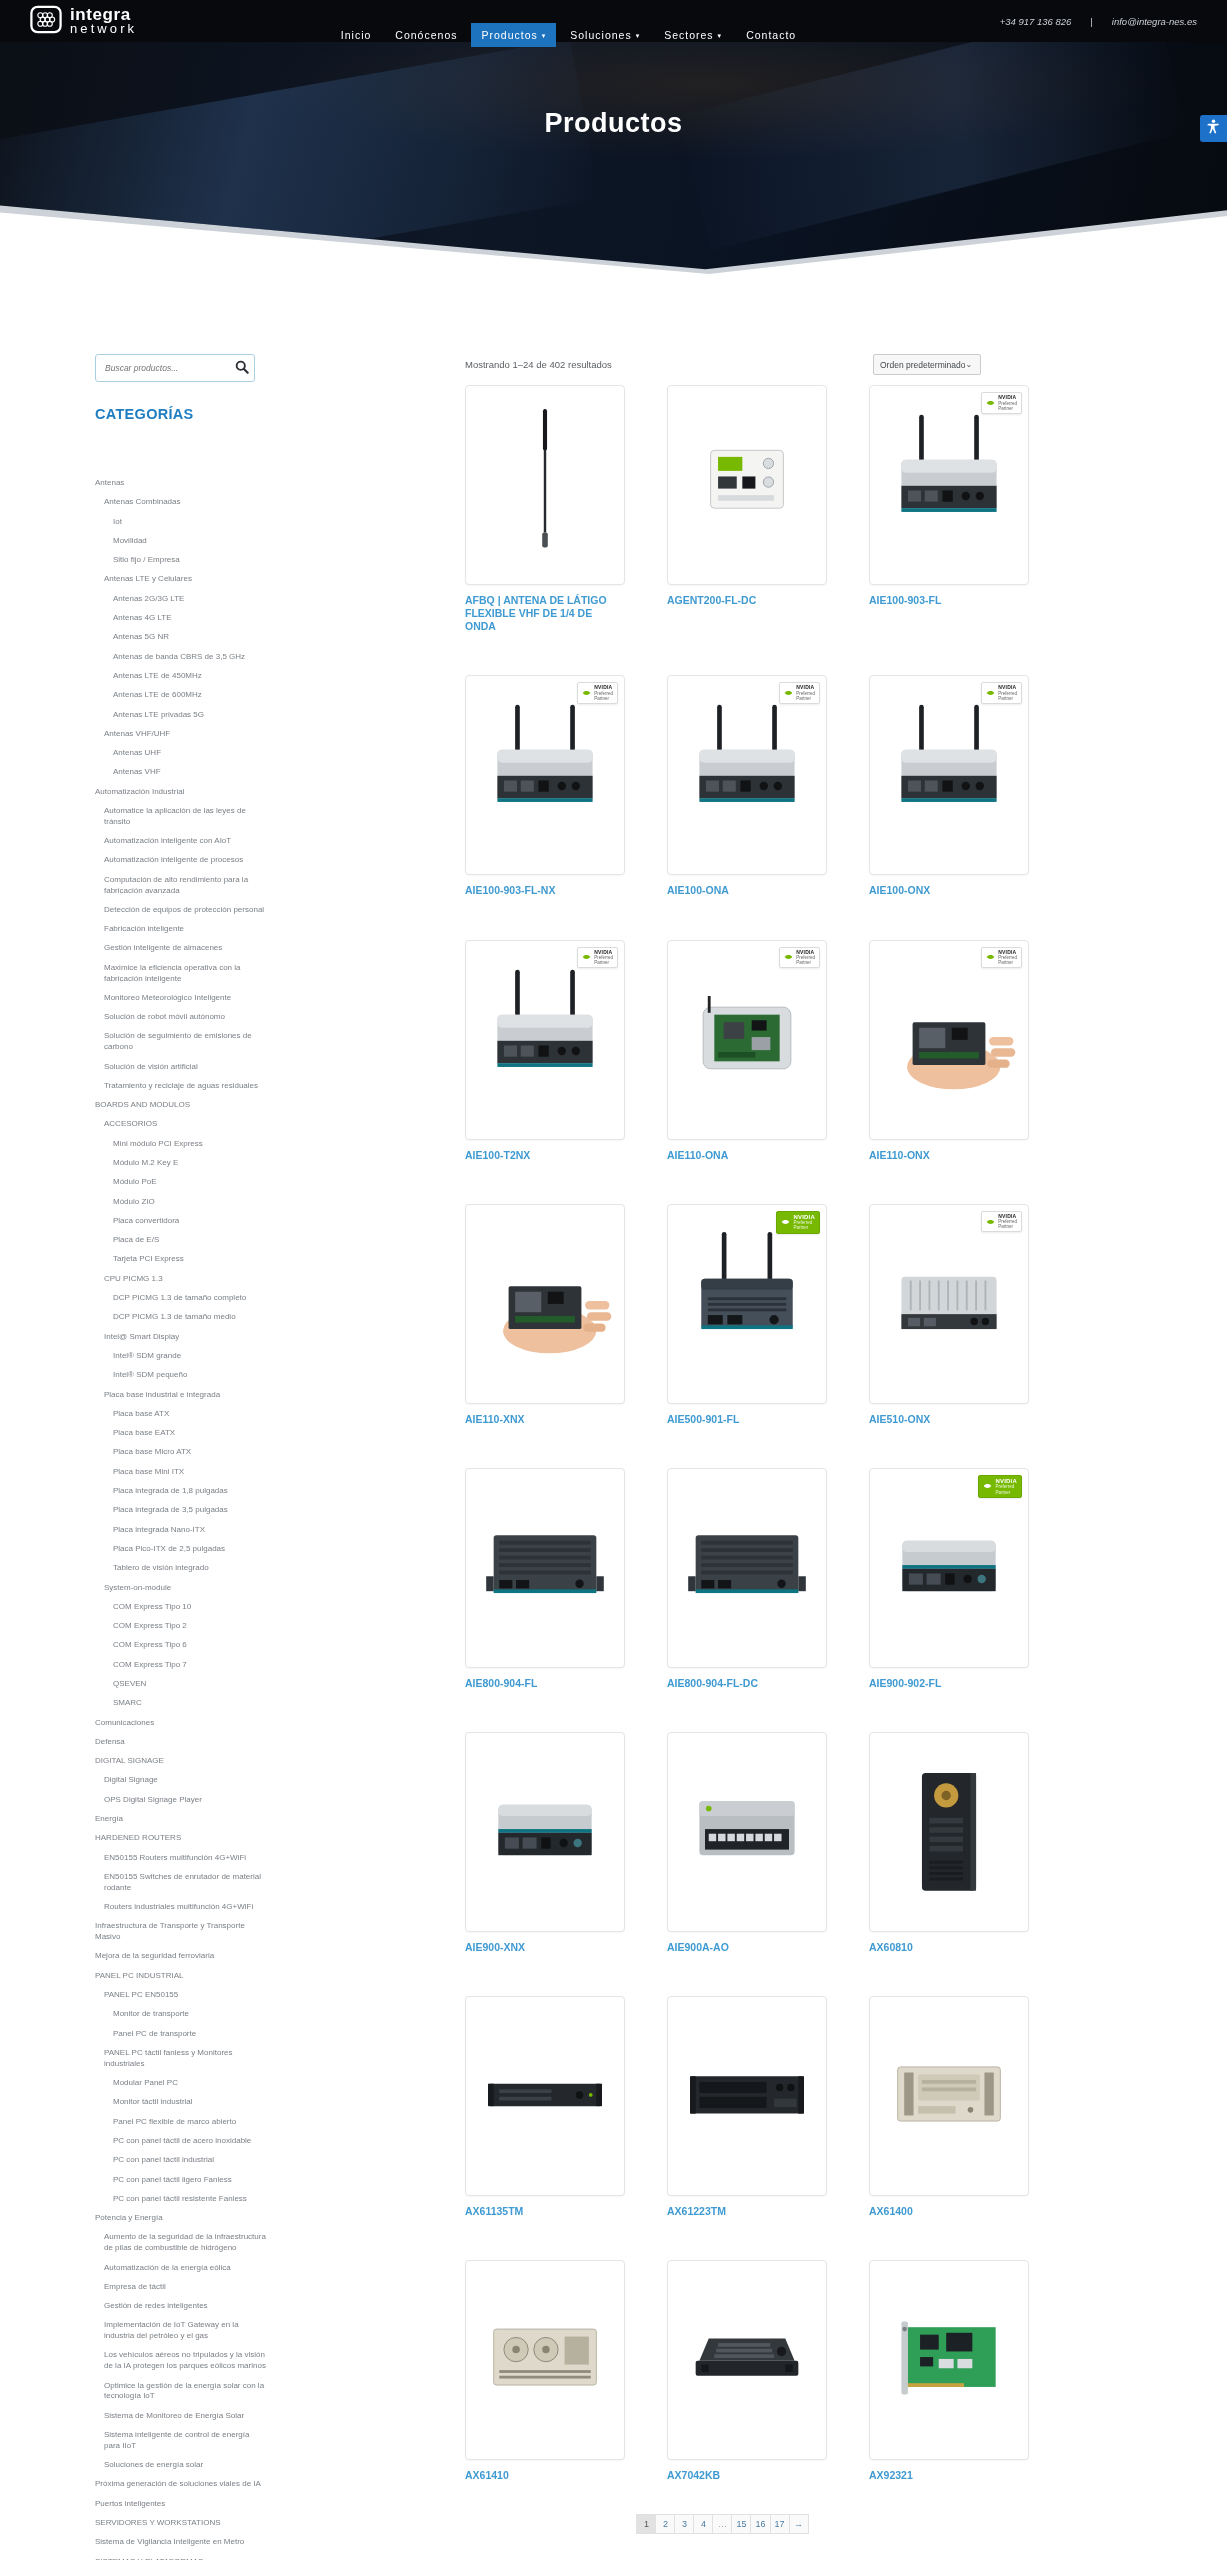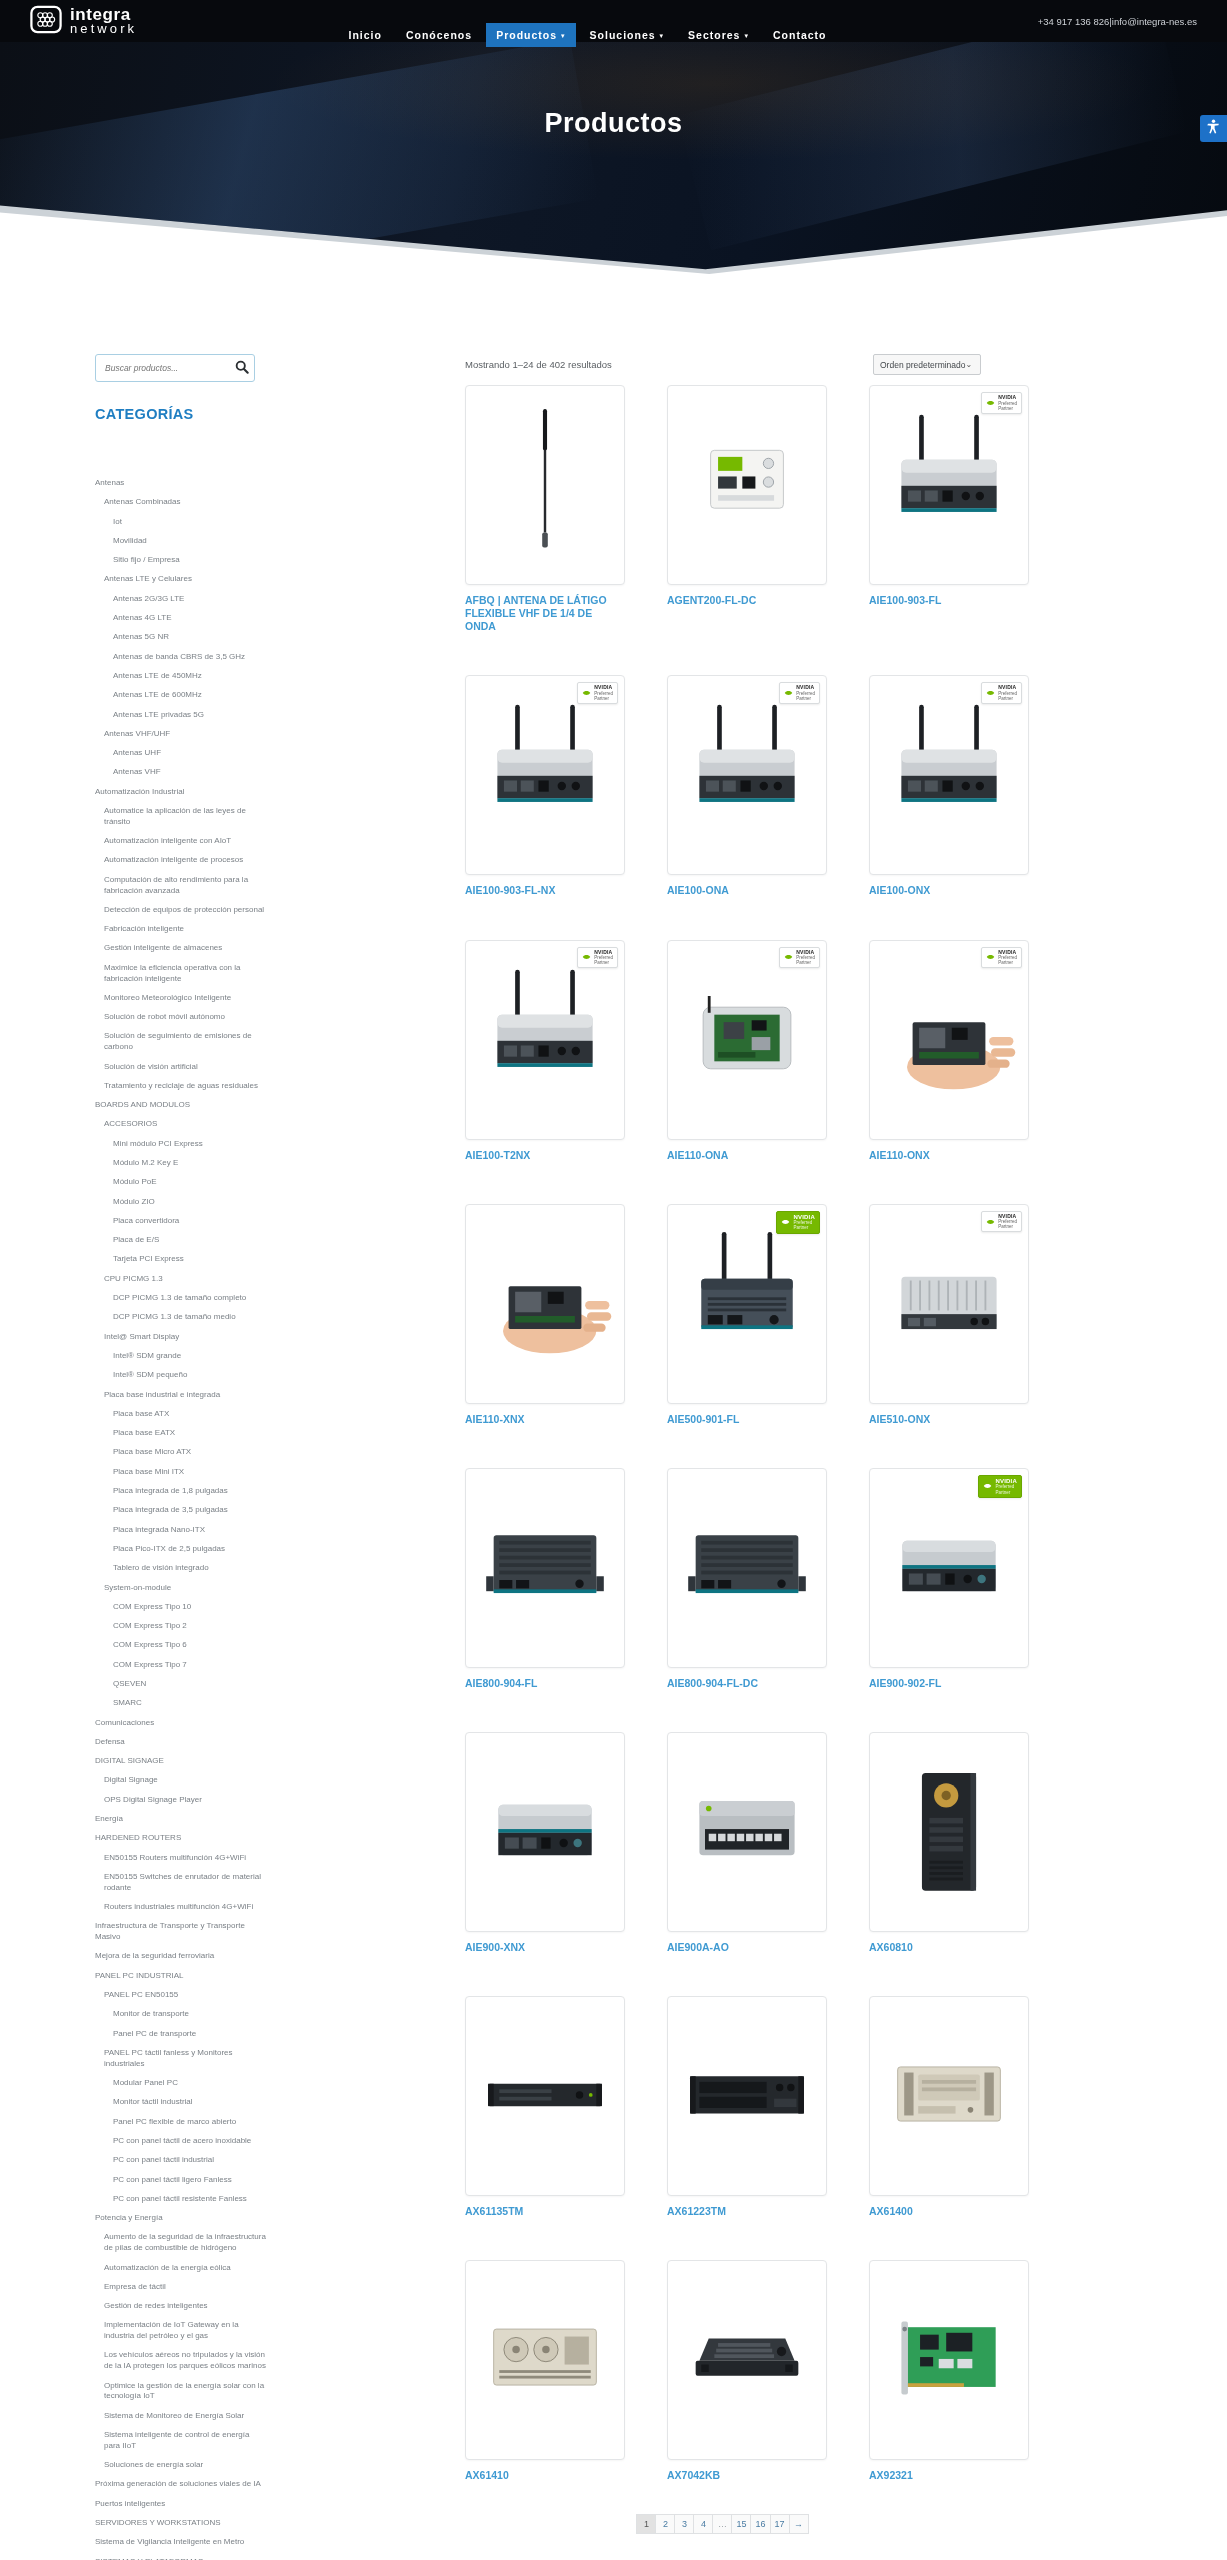--- a/index.html
+++ b/index.html
@@ -5,25 +5,25 @@
   html,body{margin:0;padding:0;width:1227px;height:2560px;overflow:hidden;background:#fff;
     font-family:"Liberation Sans","DejaVu Sans",sans-serif;}
   
   .site-header{position:relative;height:42px;background:#07090d;display:flex;align-items:center;
     padding:0 30px;z-index:5;}
   .logo{display:flex;align-items:center;gap:8px;}
   .wordmark{color:#fff;line-height:.92;}
   .wordmark .l1{font-size:17px;font-weight:bold;letter-spacing:.6px;}
   .wordmark .l2{font-size:13px;letter-spacing:3.1px;}
   .main-nav{display:flex;align-items:center;gap:4px;margin:0 auto;}
-  .nav-item{color:#fff;font-size:10.5px;font-weight:bold;letter-spacing:1px;padding:6px 10px;
+  .nav-item{color:#fff;font-size:10.5px;font-weight:normal;letter-spacing:1px;padding:6px 10px;
     text-decoration:none;cursor:pointer;white-space:nowrap;margin-top:28px;}
   .nav-item.active{background:#1e73be;}
   .nav-item .caret{font-size:7px;margin-left:4px;vertical-align:1px;}
-  .header-contact{display:flex;gap:0;color:#cdd1d6;font-size:9.5px;}
+  .header-contact{display:flex;gap:19px;color:#cdd1d6;font-size:9.5px;font-style:italic;}
   
   .hero-wrap{position:relative;height:232px;background:#fff;}
   .hero-band{position:absolute;inset:0;background:#ccd2d7;
     clip-path:polygon(0 0,100% 0,100% 75%,57.8% 100%,0 73.5%);}
   .hero-fg{position:absolute;inset:0;
     background:
       radial-gradient(60% 55% at 58% 18%, rgba(150,95,25,.16), rgba(0,0,0,0) 60%),
       linear-gradient(102deg,#0b0f16 0%,#0e1726 38%,#0a1322 62%,#060a10 100%);
     clip-path:polygon(0 0,100% 0,100% 72.5%,57.5% 98%,0 70.5%);}
   .hero-fg::before{content:"";position:absolute;left:-4%;top:22%;width:52%;height:70%;

